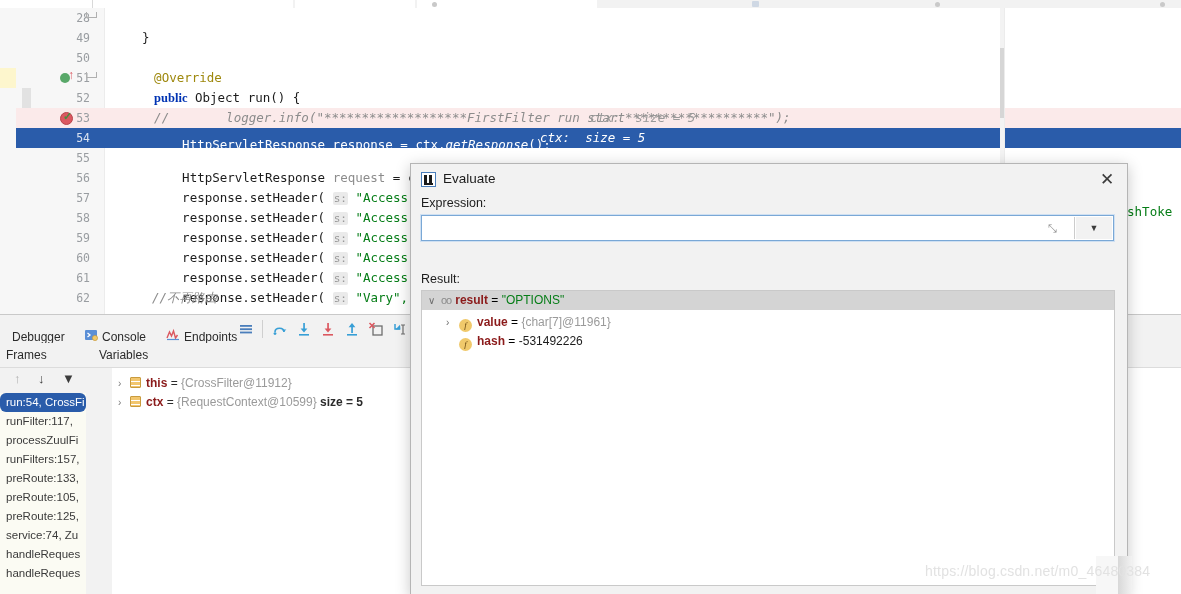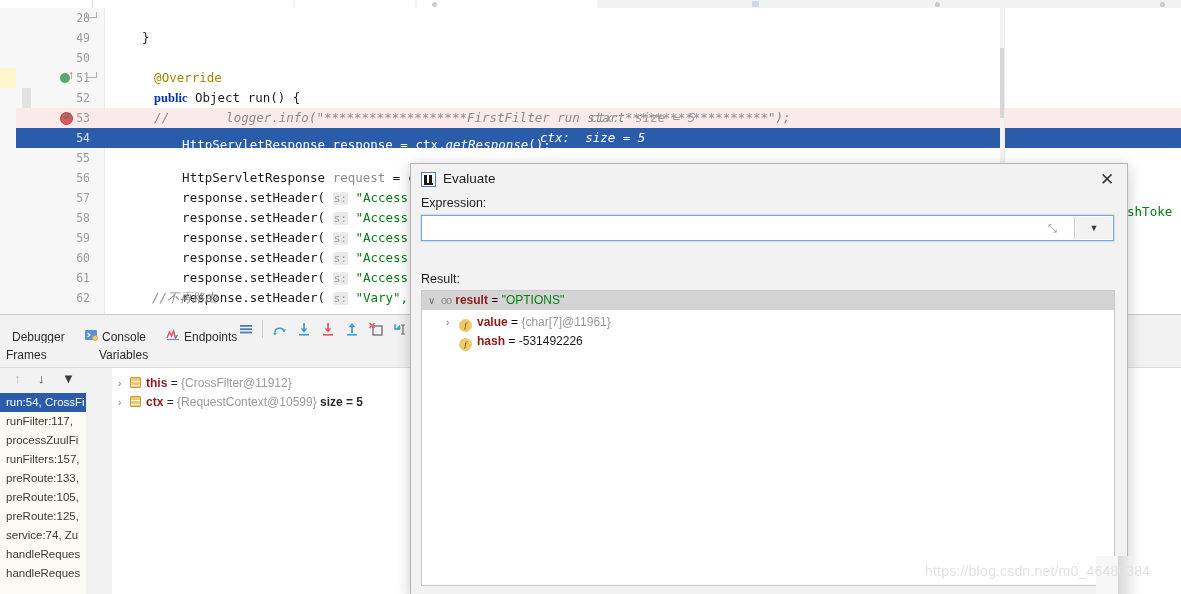--- a/index.html
+++ b/index.html
@@ -110,21 +110,21 @@
   }
   #hdr-rule{position:absolute;left:0;top:24px;width:1181px;height:1px;background:#dcdcdc;}
 
   #frames-tb{position:absolute;left:0;top:25px;width:86px;height:25px;background:#f2f2f2;}
   #frames-list{
     position:absolute;left:0;top:50px;width:86px;height:202px;
     background:#fbfbf3;overflow:hidden;
   }
   .frame{
     height:19px;line-height:19px;font-size:11.5px;color:#3a3a3a;
-    padding-left:6px;white-space:nowrap;overflow:hidden;
+    padding-left:6px;white-space:nowrap;overflow:hidden;border-radius:6px;
   }
   .frame.active{background:#2a5caa;color:#ffffff;}
   #frames-scroll{position:absolute;left:86px;top:50px;width:7px;height:202px;background:#f2f2f2;}
   #frames-split{position:absolute;left:86px;top:25px;width:7px;height:25px;background:#f2f2f2;}
 
   #vside{position:absolute;left:86px;top:25px;width:26px;height:227px;background:#f2f2f2;}
   .vsbtn{position:absolute;left:88px;width:22px;height:22px;text-align:center;line-height:22px;color:#6e6e6e;font-size:13px;}
   #vsbtn-glasses{background:#d6d6d6;border-radius:2px;color:#4a4a4a;}
 
   #vars-tb{position:absolute;left:93px;top:25px;width:18px;height:60px;background:#f2f2f2;}

